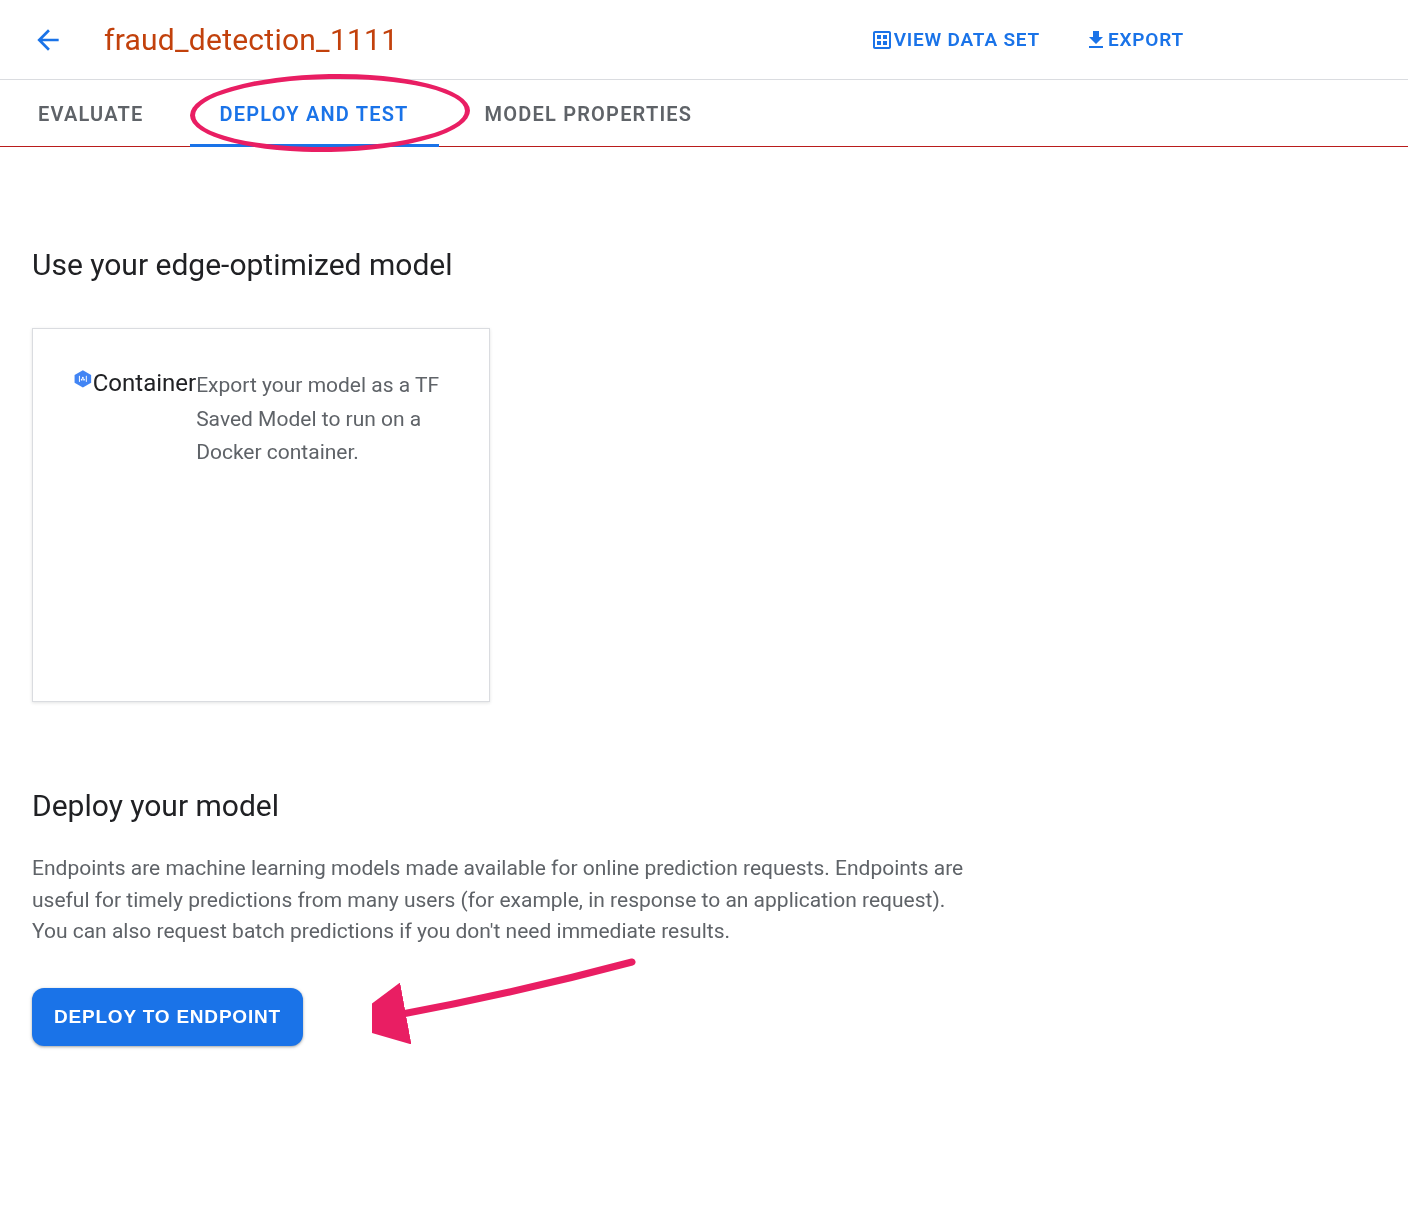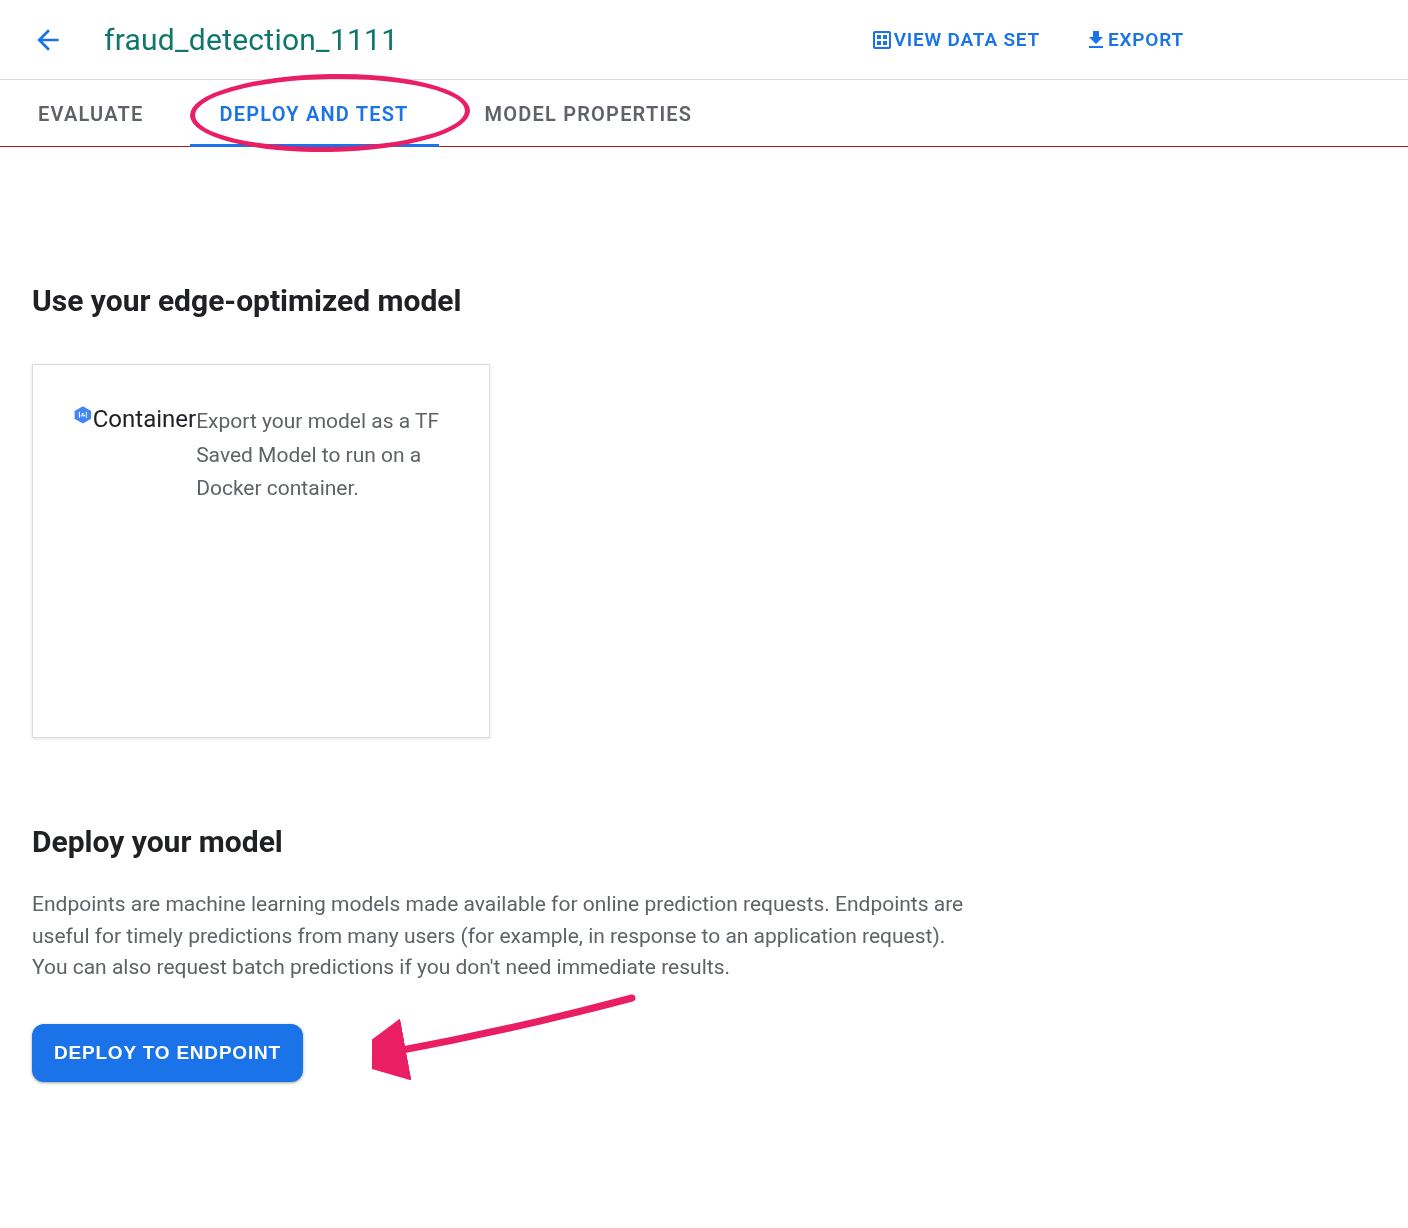--- a/index.html
+++ b/index.html
@@ -23,21 +23,21 @@
       width: 48px;
       height: 48px;
       border-radius: 50%;
       cursor: pointer;
       color: #1a73e8;
     }
     .back-btn svg { width: 32px; height: 32px; }
     .page-title {
       font-size: 30px;
       font-weight: 400;
-      color: #0f766e;
+      color: #c2410c;
       margin-left: 32px;
       letter-spacing: 0.25px;
     }
     .header-actions {
       display: flex;
       gap: 44px;
       margin-left: auto;
       margin-right: 200px;
     }
     .header-action {
@@ -87,24 +87,23 @@
       left: 190px;
       top: -6px;
       pointer-events: none;
       transform: rotate(-1deg);
     }
     .content {
       padding: 100px 32px 40px;
     }
     .section-h {
       font-size: 30px;
-      font-weight: 700;
+      font-weight: 400;
       color: #202124;
       margin-bottom: 46px;
-      margin-top: 36px;
     }
     .card {
       width: 458px;
       height: 374px;
       border: 1px solid #dadce0;
       box-shadow: 0 1px 3px rgba(60,64,67,.15);
       padding: 40px;
       display: flex;
       flex-direction: row;
       cursor: pointer;

